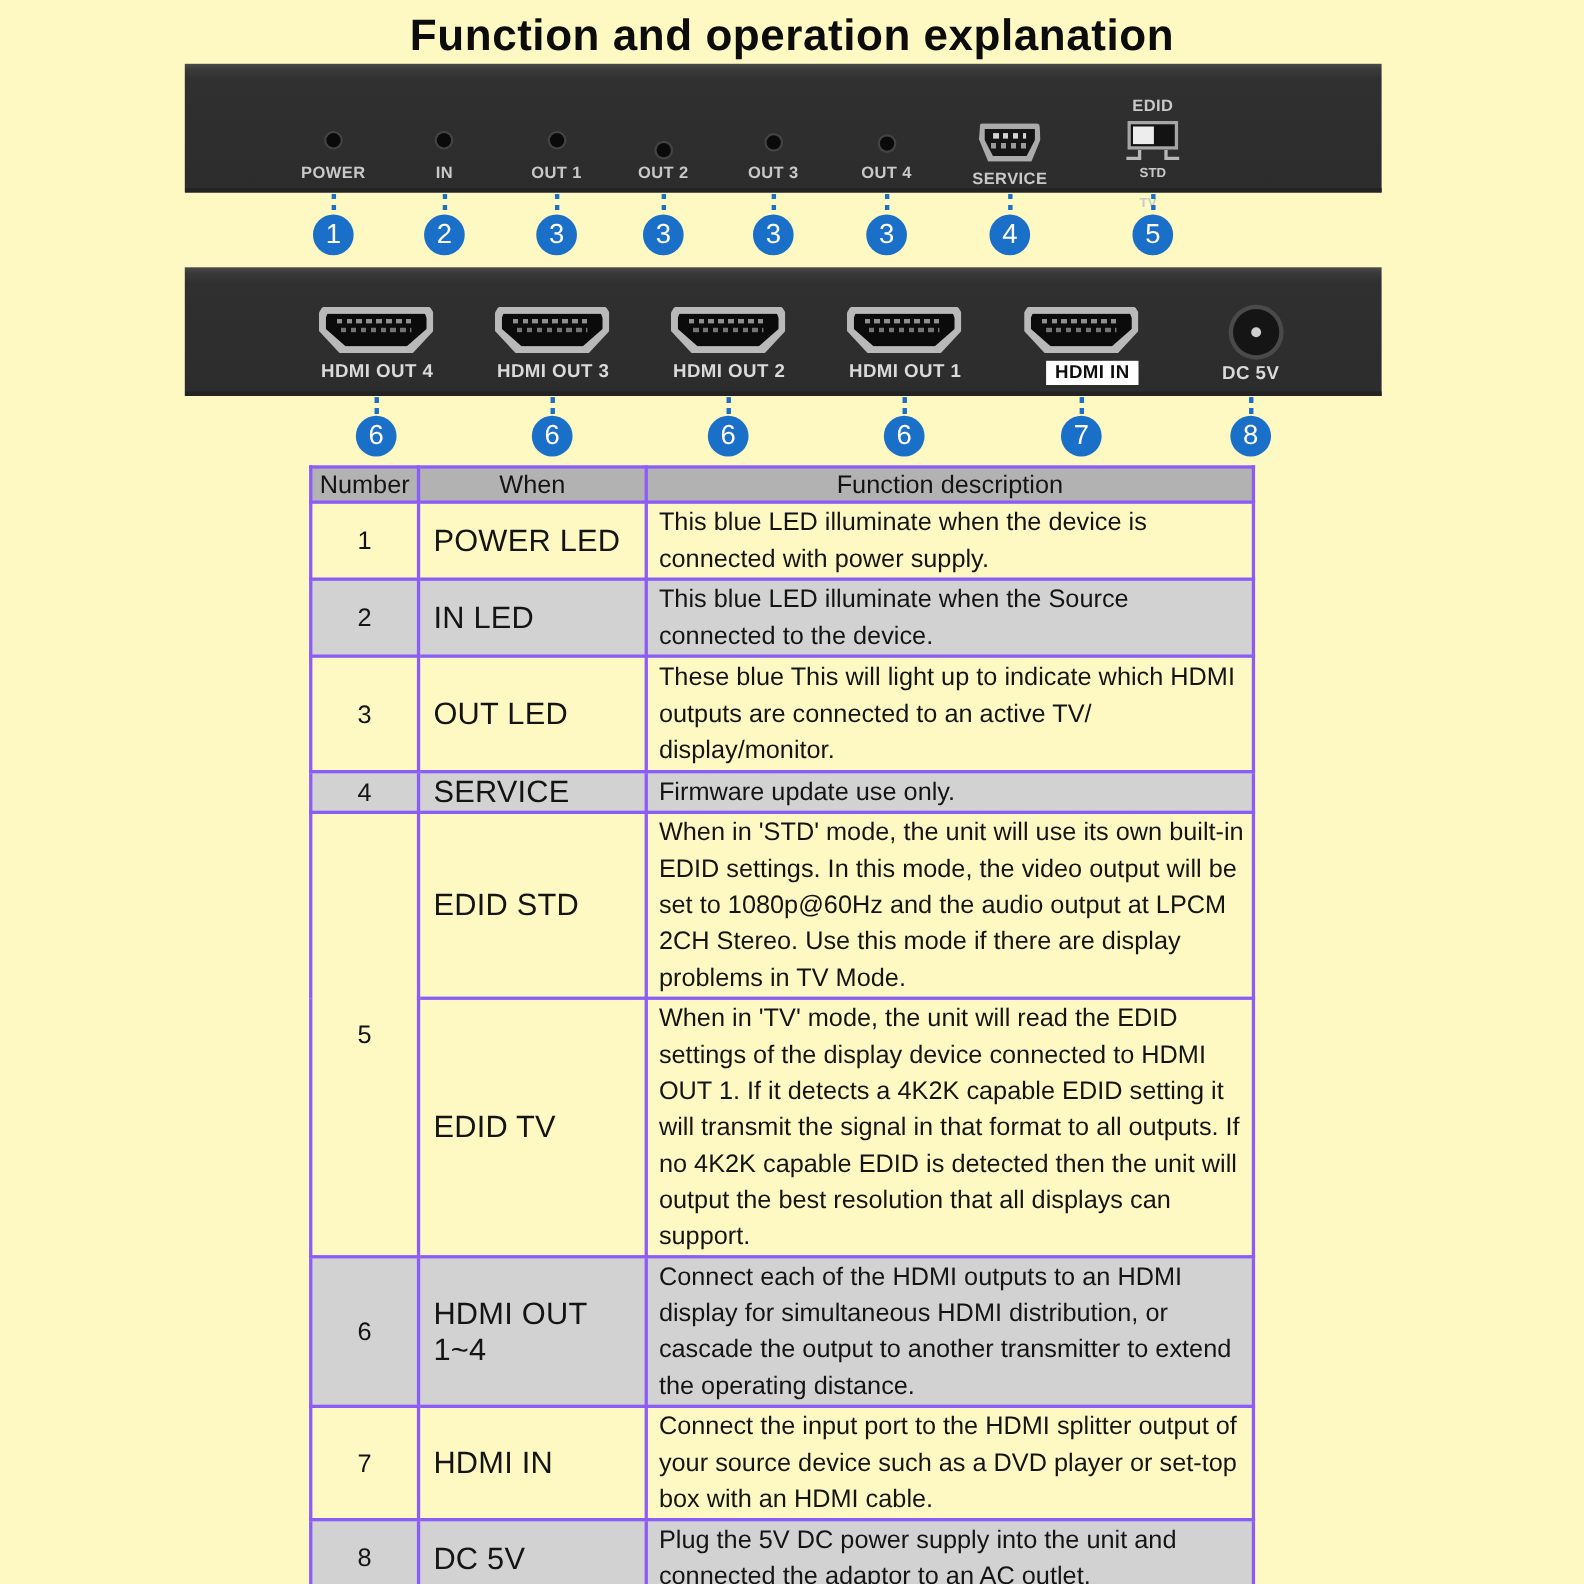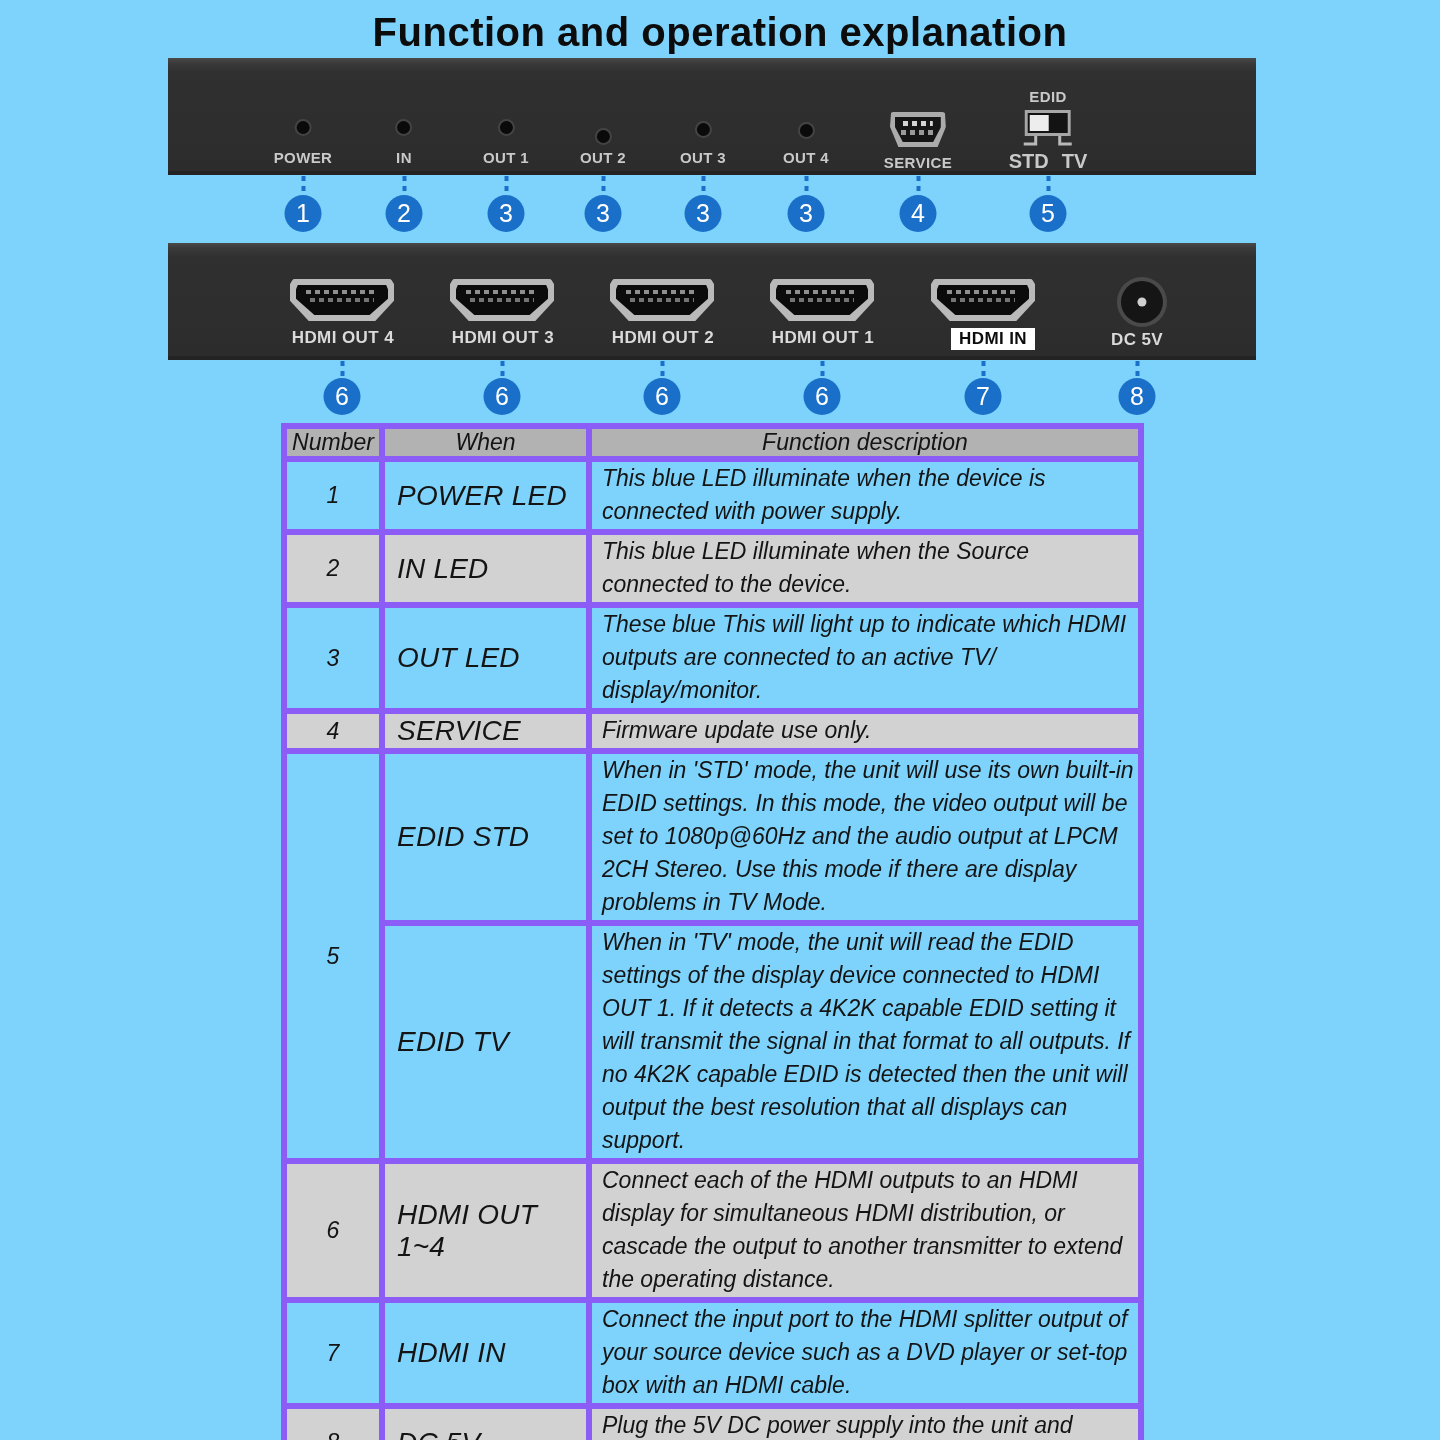--- a/index.html
+++ b/index.html
@@ -1,16 +1,16 @@
 <!DOCTYPE html>
 <html style="--accent: #1a70c8; --dash: #1a70c8; --hdr: #b2b2b2; --rowg: #d2d2d2;"><head>
 <meta charset="utf-8">
 <style>
   html,body{margin:0;padding:0;background:#fff;}
-  .canvas{position:relative;width:1440px;height:1440px;background:#7dd3fc;
+  .canvas{position:relative;width:1440px;height:1440px;background:#fef9c3;
           font-family:"Liberation Sans",sans-serif;overflow:hidden;}
 
   .title{position:absolute;top:10px;left:0;width:100%;text-align:center;margin:0;
          font-size:40px;font-weight:bold;color:#0c0c0c;letter-spacing:.5px;}
 
   
   .panel{position:absolute;left:168px;width:1088px;height:117px;
          background:linear-gradient(180deg,#4a4a4a 0,#3a3a3a 5px,#303030 14px,#2c2c2c 100%);
          box-shadow:inset 0 -4px 0 #232323;}
   .front-panel{top:58px;}
@@ -32,21 +32,21 @@
   .usb-pins{position:absolute;left:13px;right:13px;top:9px;height:5px;
             background:repeating-linear-gradient(90deg,#d4d4d4 0 5px,transparent 5px 9px);}
   .usb-pins2{position:absolute;left:11px;right:11px;top:18px;height:5px;
             background:repeating-linear-gradient(90deg,#9a9a9a 0 5px,transparent 5px 9px);}
 
   
   .switch{position:relative;width:46px;height:26px;border:3px solid #a6a6a6;
           background:#131313;margin-top:5px;box-sizing:border-box;}
   .knob{position:absolute;left:2px;top:2px;width:19px;height:16px;background:#ededed;}
   .legs{height:13px;line-height:0;}
-  .edid-opts{display:flex;gap:13px;font-size:20px;font-weight:bold;color:#c9c9c9;margin-top:1px;}
+  .edid-opts{display:flex;gap:13px;font-size:12px;font-weight:bold;color:#c9c9c9;margin-top:1px;flex-direction:column;}
 
   
   .callout{position:absolute;display:flex;flex-direction:column;align-items:center;
            transform:translateX(-50%);}
   .callout-top{top:176px;}
   .callout-bottom{top:361px;}
   .dash{width:4px;height:19px;
         background:repeating-linear-gradient(180deg,var(--dash,#2e7bcc) 0 5px,transparent 5px 10px);}
   .callout-bottom .dash{height:17px;}
   .num-circle{width:37px;height:37px;border-radius:50%;background:var(--accent,#1a70c8);
@@ -68,21 +68,21 @@
   .hdmi-pins2{position:absolute;left:20px;right:20px;top:19px;height:4px;
               background:repeating-linear-gradient(90deg,#747474 0 5px,transparent 5px 9px);}
   .dc-jack{position:relative;width:42px;height:42px;border-radius:50%;background:#151515;
            box-shadow:0 0 0 4px #4a4a4a;margin-top:2px;}
   .dc-pin{position:absolute;left:50%;top:50%;width:9px;height:9px;border-radius:50%;
           background:#cfcfcf;transform:translate(-50%,-50%);}
 
   
   .func-table{position:absolute;left:281px;top:423px;width:857px;border-collapse:collapse;
               table-layout:fixed;color:#141414;border:3px solid #3e3e3e;}
-  .func-table th,.func-table td{border:6px solid #8b5cf6;box-sizing:border-box;font-style:italic;}
+  .func-table th,.func-table td{border:3px solid #8b5cf6;box-sizing:border-box;}
   .func-table th{background:var(--hdr,#b2b2b2);font-weight:normal;font-size:23px;
                  height:32px;padding:0;}
   td.num{text-align:center;font-size:23px;vertical-align:middle;}
   td.nm{font-size:28px;padding:0 4px 0 12px;vertical-align:middle;letter-spacing:.2px;}
   td.ds{font-size:23px;line-height:33px;padding:0 4px 1px 10px;vertical-align:middle;}
   tr.shaded td{background:var(--rowg,#d2d2d2);}
 </style>
 </head>
 <body>
 

